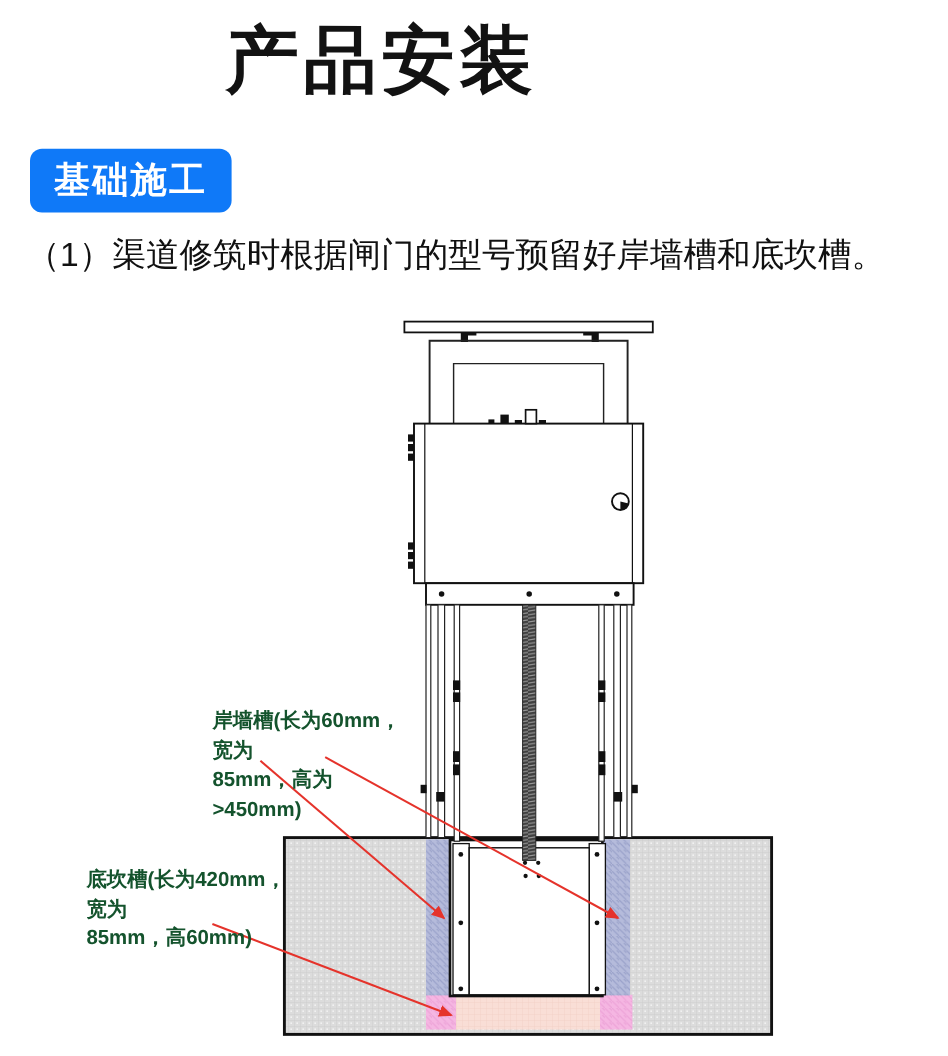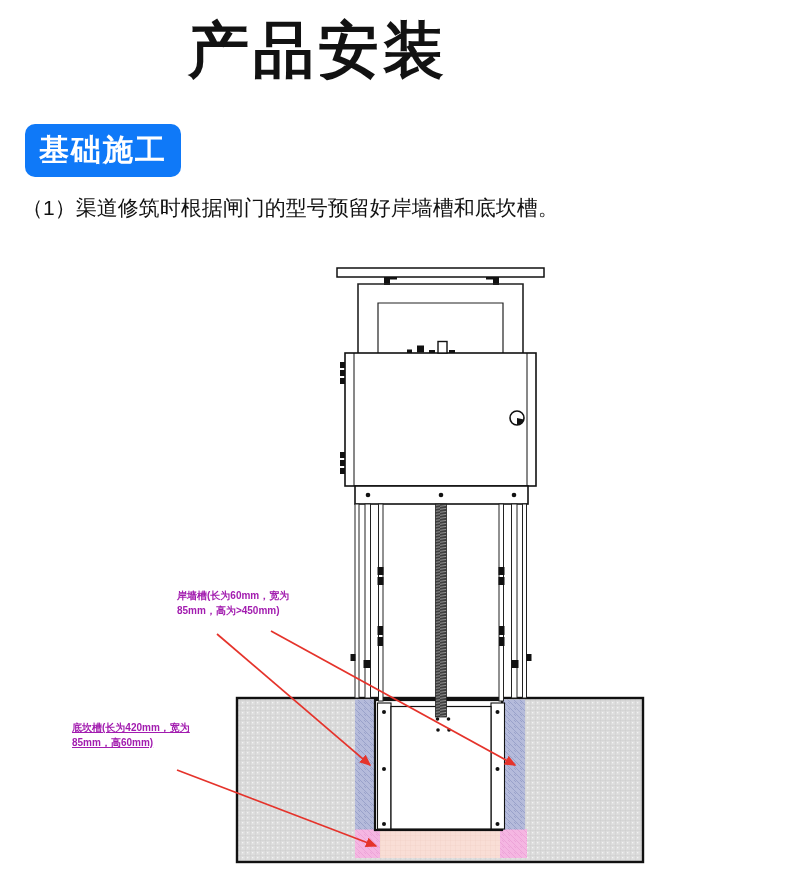--- a/index.html
+++ b/index.html
@@ -5,36 +5,36 @@
   html,body{margin:0;padding:0;}
   body{
     width:790px;height:880px;position:relative;background:#ffffff;overflow:hidden;
     font-family:"Liberation Sans","DejaVu Sans",sans-serif;
   }
   .page-title{
     position:absolute;top:10px;left:0;width:636px;text-align:center;
     font-size:61px;font-weight:900;color:#121212;letter-spacing:4px;
   }
   .section-badge{
-    position:absolute;left:25px;top:124px;width:156px;height:53px;
+    position:absolute;left:25px;top:124px;width:168px;height:53px;
     background:#0f79f8;border-radius:10px;color:#ffffff;
     display:flex;align-items:center;justify-content:center;
     font-size:30px;font-weight:700;letter-spacing:2px;
   }
   .step-text{
     position:absolute;left:22px;top:194px;width:740px;
-    font-size:21px;font-weight:500;color:#111111;
+    font-size:28px;font-weight:500;color:#111111;
   }
   .diagram-svg{position:absolute;left:0;top:0;}
   .diagram-label{
-    position:absolute;font-size:10px;font-weight:700;color:#a21caf;
+    position:absolute;font-size:17px;font-weight:700;color:#14532d;
     line-height:1.45;white-space:pre-line;
   }
   .label-bank{left:177px;top:589px;width:170px;}
-  .label-sill{left:72px;top:721px;width:180px;text-decoration:underline;}
+  .label-sill{left:72px;top:721px;width:180px;}
 </style>
 </head>
 <body>
 
 <div class="page-title">产品安装</div>
 
 <div class="section-badge">
   <span>基础施工</span>
 </div>
 

